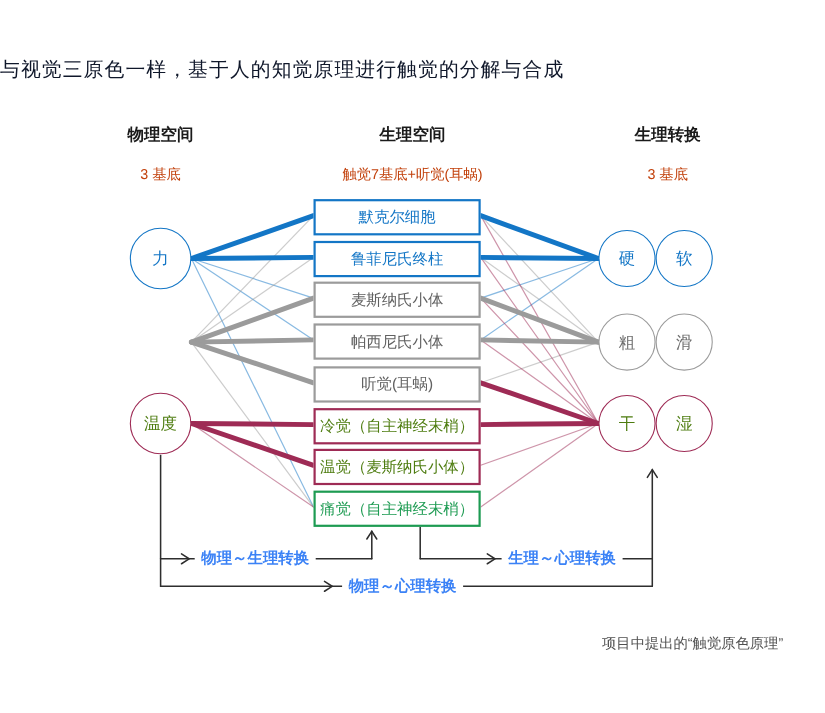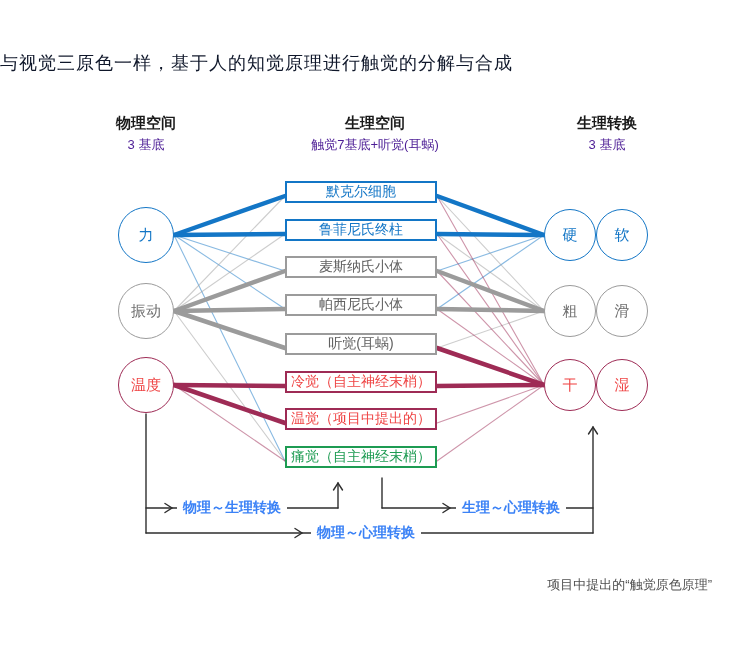--- a/index.html
+++ b/index.html
@@ -6,38 +6,38 @@
   .stage{
     position:relative;width:750px;height:648px;background:#ffffff;
     font-family:"Liberation Sans","DejaVu Sans",sans-serif;overflow:hidden;
   }
   .title{
     position:absolute;left:0;top:51px;width:750px;text-align:left;
     font-size:18px;color:#0f172a;letter-spacing:1px;
   }
   .colhead{position:absolute;top:114px;transform:translateX(-50%);text-align:center;white-space:nowrap;}
   .colhead .h{font-size:15px;font-weight:bold;color:#1a1a1a;line-height:18px;}
-  .colhead .s{font-size:13px;color:#4c1d95;margin-top:5px;line-height:15px;}
+  .colhead .s{font-size:13px;color:#c2410c;margin-top:19px;line-height:15px;}
   #edges{position:absolute;left:0;top:0;z-index:1;}
   .circle{
     position:absolute;border-radius:50%;border:1.5px solid;background:#fff;
     display:flex;align-items:center;justify-content:center;
     font-size:15px;z-index:2;box-sizing:border-box;white-space:nowrap;
   }
   .lc{width:56px;height:56px;}
   .rc{width:52px;height:52px;}
   .rbox{
-    position:absolute;left:285px;width:152px;height:22px;border:2px solid;background:#fff;
+    position:absolute;left:285px;width:152px;height:33px;border:2px solid;background:#fff;
     display:flex;align-items:center;justify-content:center;font-size:14px;
     z-index:2;box-sizing:border-box;white-space:nowrap;
   }
   .clr-blue{color:#1376c6;border-color:#1376c6;}
   .clr-gray{color:#616161;border-color:#9b9b9b;}
   .clr-gray-circle{color:#6e6e6e;border-color:#9b9b9b;}
-  .clr-maroon{color:#ef4444;border-color:#9e2b55;}
+  .clr-maroon{color:#4d7c0f;border-color:#9e2b55;}
   .clr-green{color:#1d9b52;border-color:#1d9b52;text-align:center;}
   .flabel{
     position:absolute;transform:translate(-50%,-50%);background:#fff;padding:0 6px;
     font-size:14px;font-weight:bold;color:#3b82f6;z-index:3;white-space:nowrap;
   }
   .caption{
     position:absolute;right:38px;top:576px;font-size:13px;color:#4f4f4f;
     z-index:2;white-space:nowrap;margin-left:31px;
   }
 </style>
@@ -103,23 +103,20 @@
       <polyline points="165,503.5 172,508 165,512.5" fill="none" stroke="#2e2e2e" stroke-width="1.4" stroke-linecap="round"></polyline>
       <polyline points="443,503.5 450,508 443,512.5" fill="none" stroke="#2e2e2e" stroke-width="1.4" stroke-linecap="round"></polyline>
       <polyline points="295,528.5 302,533 295,537.5" fill="none" stroke="#2e2e2e" stroke-width="1.4" stroke-linecap="round"></polyline>
       <polyline points="333.5,490 338,483 342.5,490" fill="none" stroke="#2e2e2e" stroke-width="1.4" stroke-linecap="round"></polyline>
       <polyline points="588.5,434 593,427 597.5,434" fill="none" stroke="#2e2e2e" stroke-width="1.4" stroke-linecap="round"></polyline>
     </svg>
 
   <div class="circle lc clr-blue" style="left:118px;top:207px">
     <span>力</span>
   </div>
-  <div class="circle lc clr-gray-circle" style="left:118px;top:283px">
-    <span>振动</span>
-  </div>
   <div class="circle lc clr-maroon" style="left:118px;top:357px">
     <span>温度</span>
   </div>
 
   <div class="rbox clr-blue" style="top:181px">
     <span>默克尔细胞</span>
     </div>
   <div class="rbox clr-blue" style="top:219px">
     <span>鲁菲尼氏终柱</span>
     </div>
@@ -129,21 +126,21 @@
   <div class="rbox clr-gray" style="top:294px">
     <span>帕西尼氏小体</span>
     </div>
   <div class="rbox clr-gray" style="top:333px">
     <span>听觉(耳蜗)</span>
     </div>
   <div class="rbox clr-maroon" style="top:371px">
     <span>冷觉（自主神经末梢）</span>
     </div>
   <div class="rbox clr-maroon" style="top:408px">
-    <span>温觉（项目中提出的）</span>
+    <span>温觉（麦斯纳氏小体）</span>
     </div>
   <div class="rbox clr-green" style="top:446px">
     <span>痛觉（自主神经末梢）</span>
     </div>
 
   <div class="circle rc clr-blue" style="left:544px;top:209px">
     <span>硬</span>
     </div>
   <div class="circle rc clr-blue" style="left:596px;top:209px">
     <span>软</span>

